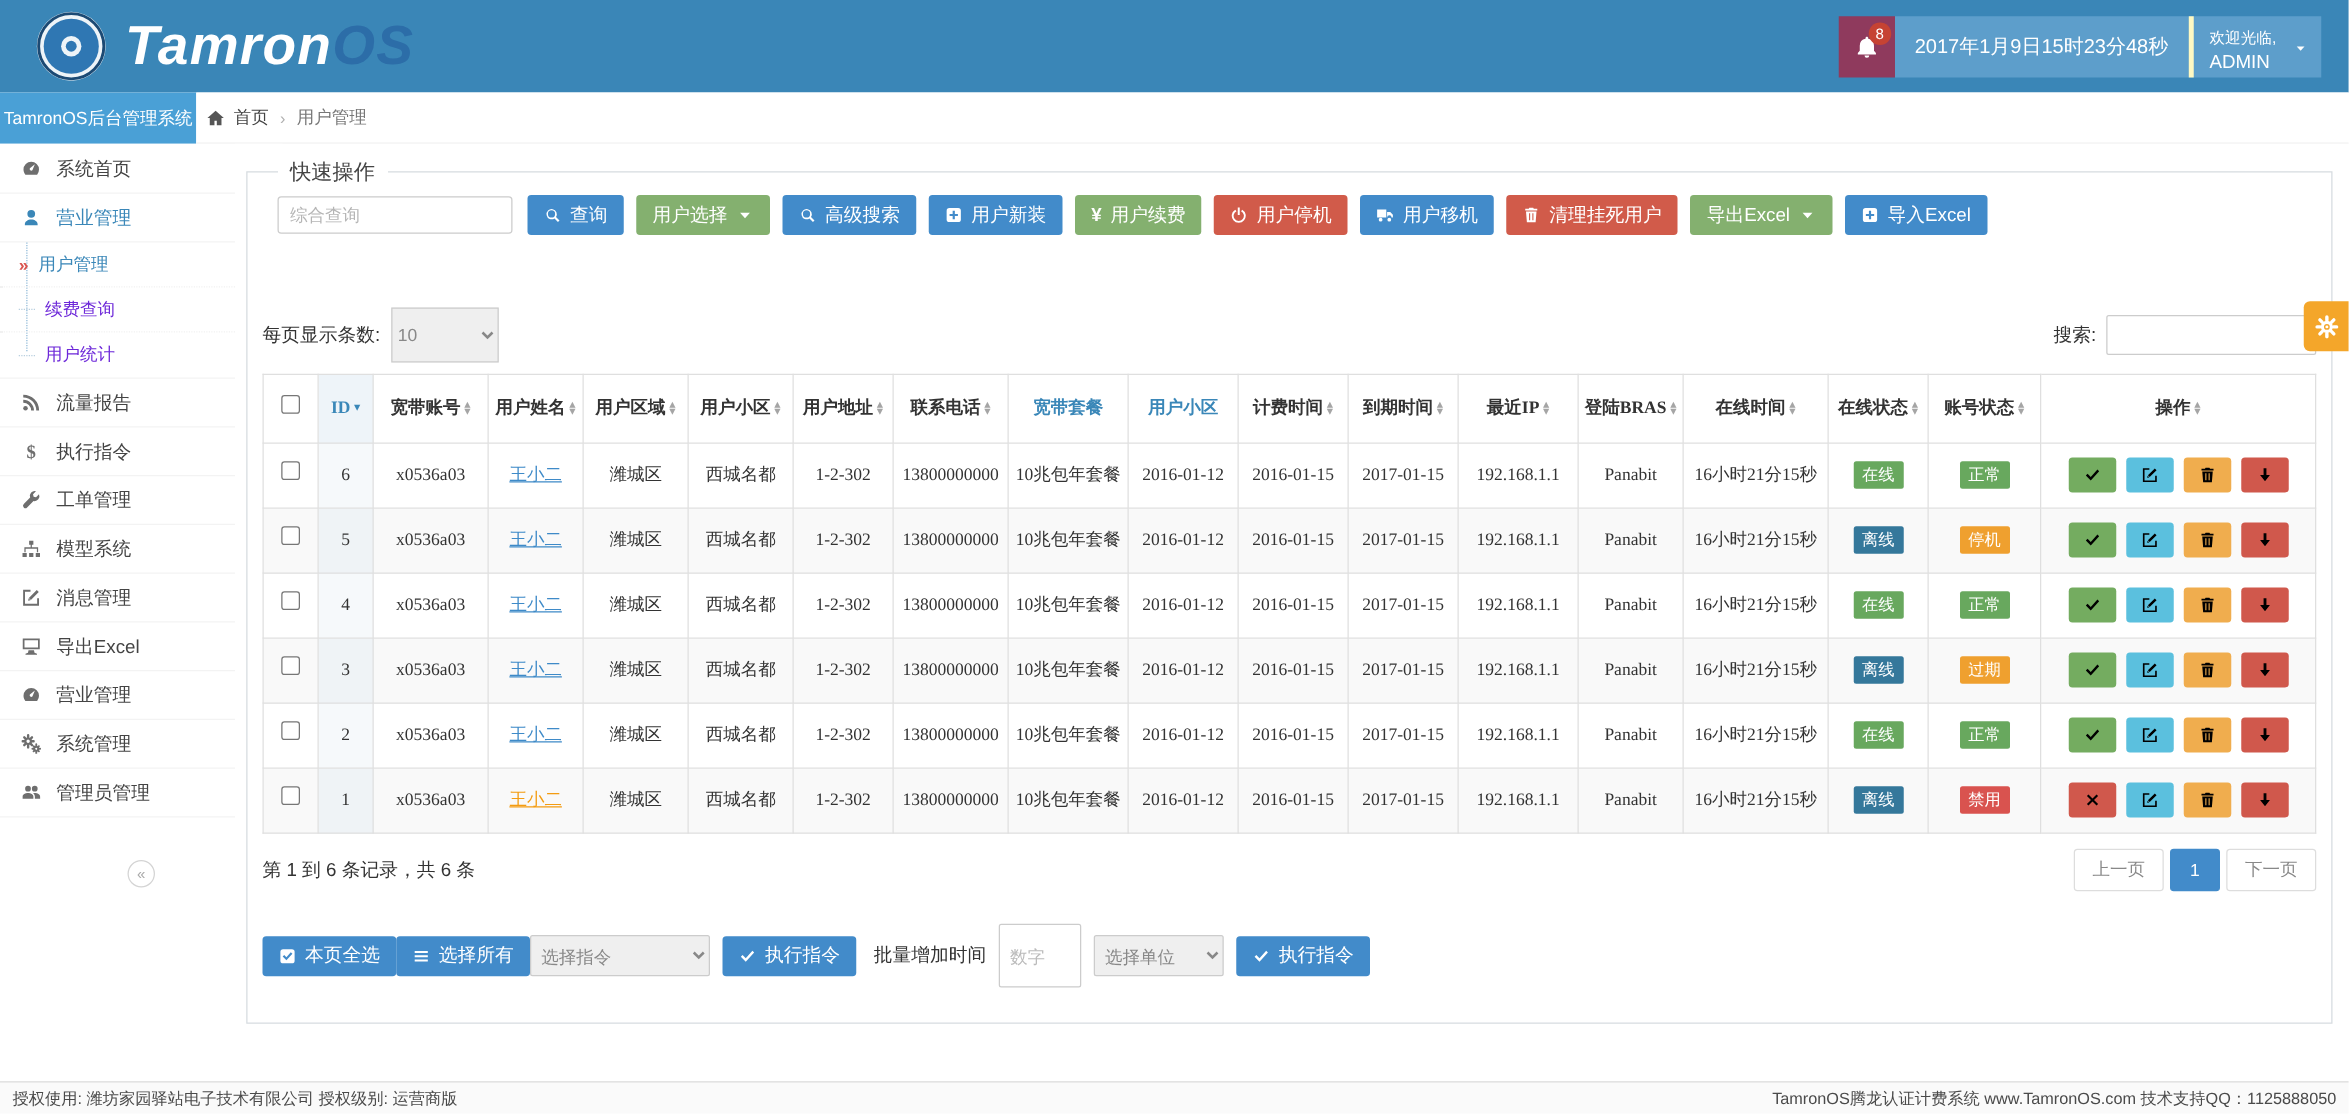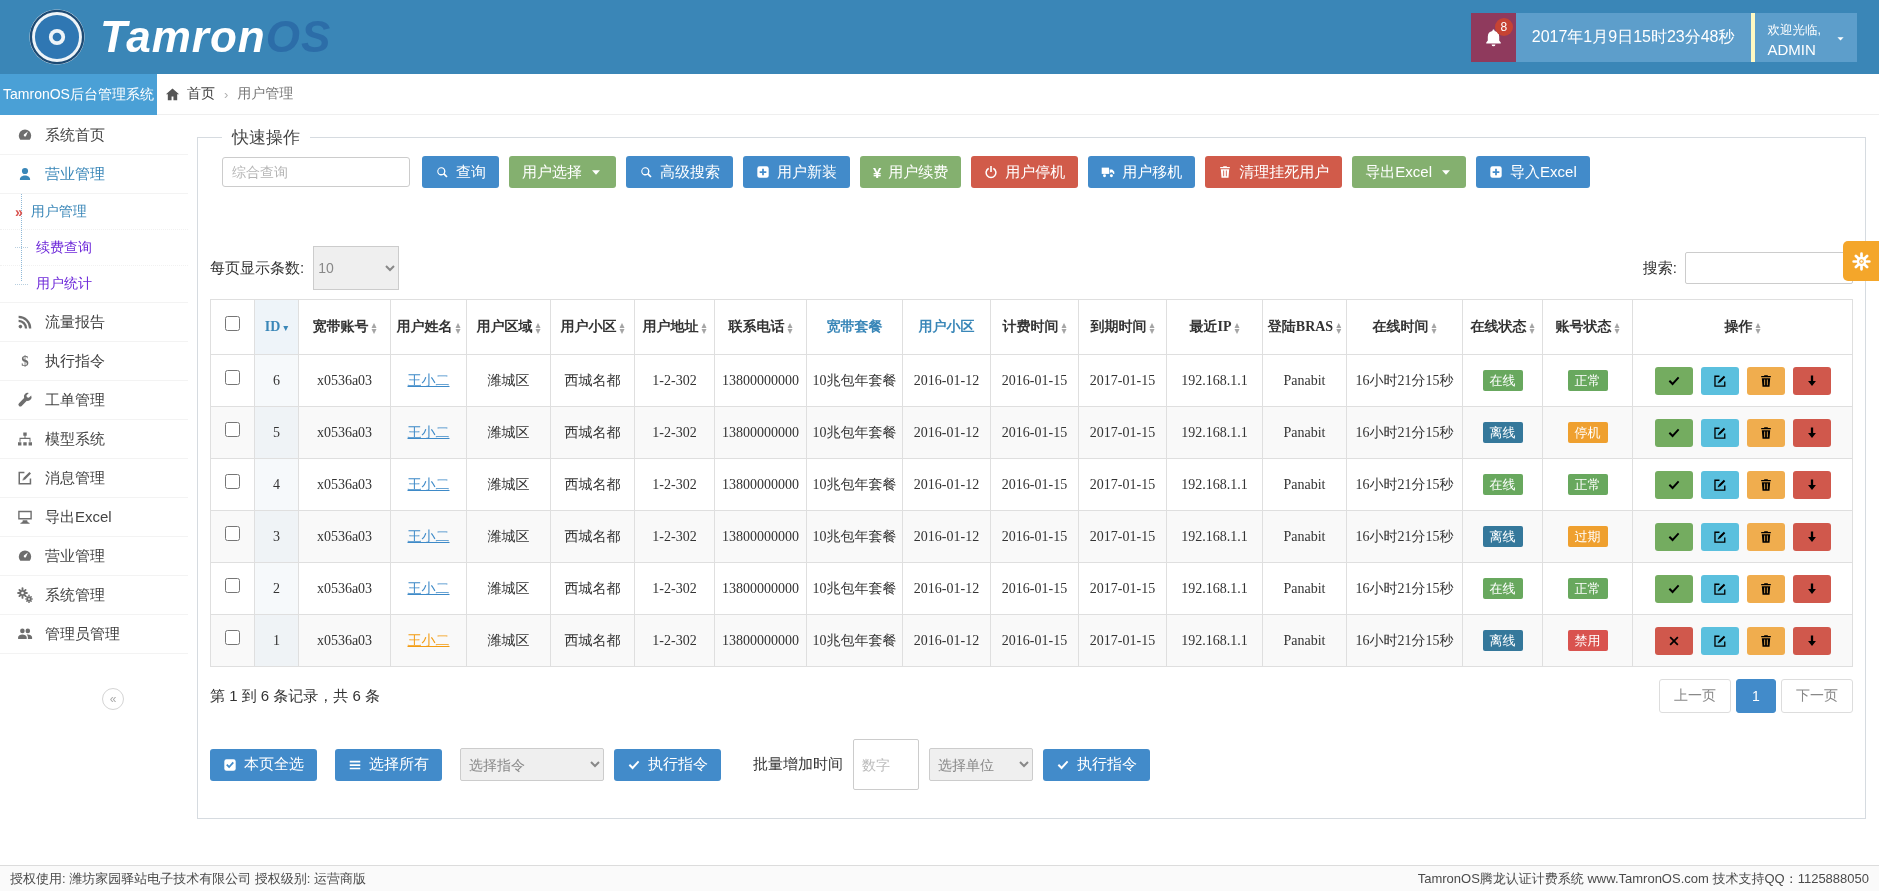--- a/index.html
+++ b/index.html
@@ -103,21 +103,21 @@
 
   
   .info-row { display:flex; align-items:center; justify-content:space-between; margin-top:12px; }
   .rec-info { font-size:15px; color:#333; }
   .pager { display:flex; gap:5px; }
   .pg { height:34px; min-width:40px; padding:0 14px; border:1px solid #ddd; background:#fff; color:#888; font-size:14px; border-radius:3px; display:flex; align-items:center; justify-content:center; cursor:pointer; font-family:inherit; }
   .pg.active { background:#428bca; border-color:#428bca; color:#fff; }
 
   
   .batch-row { display:flex; align-items:center; margin-top:26px; }
-  .batch-row .btn { margin-left:0; margin-right:18px; }
+  .batch-row .btn { margin-left:0; margin-right:0; }
   .sel { height:33px; border:1px solid #ccc; border-radius:2px; color:#888; font-size:14px; font-family:inherit; margin-right:10px; padding:0 4px; }
   .sel.cmd { width:144px; }
   .sel.unit { width:104px; }
   .batch-label { font-size:15px; color:#333; margin:0 10px 0 14px; }
   .num-input { width:66px; height:51px; border:1px solid #ccc; border-radius:2px; padding:0 8px; font-size:14px; margin-right:10px; outline:none; }
   .num-input::placeholder { color:#bbb; }
 
   
   .float-gear { position:absolute; right:0; top:126px; width:36px; height:40px; background:#f4a62a; border-radius:5px 0 0 5px; color:#fff; display:flex; align-items:center; justify-content:center; cursor:pointer; }
   .float-gear svg { width:19px; height:19px; }

